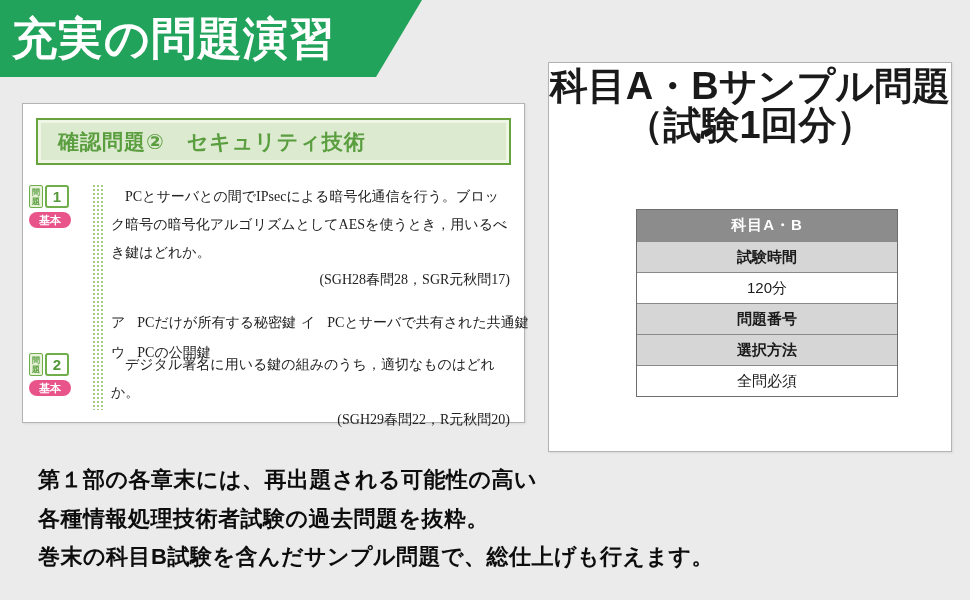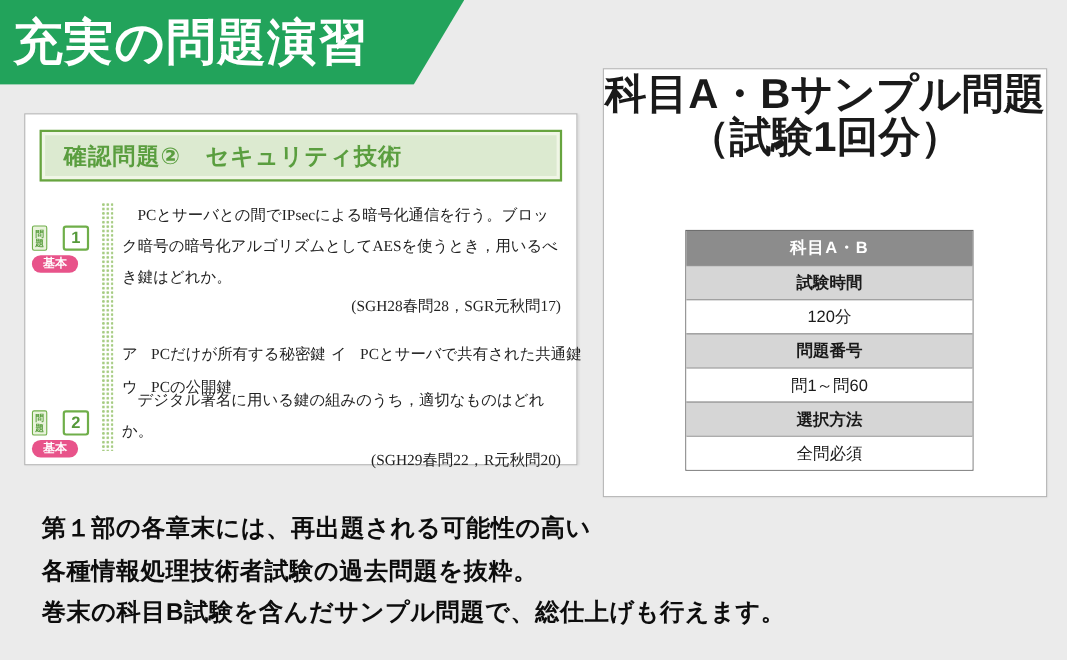--- a/index.html
+++ b/index.html
@@ -47,21 +47,21 @@
   }
   .dotted-strip {
     position: absolute; left: 69px; top: 80px; bottom: 12px; width: 11px;
     background-image: radial-gradient(circle, #a5cb80 1.1px, transparent 1.2px);
     background-size: 4px 4px;
   }
   .q-block { position: absolute; left: 6px; right: 14px; }
   .q1 { top: 79px; }
   .q2 { top: 247px; }
   .badge-group { position: absolute; left: 0; top: 2px; width: 60px; }
-  .badge-row { display: flex; align-items: stretch; gap: 14px; margin-top: 20px; }
+  .badge-row { display: flex; align-items: stretch; gap: 2px; }
   .badge-mondai {
     width: 14px; background: #e9f3dc; border: 1px solid #6fae49;
     color: #5a9e3f; font-size: 8px; line-height: 9px; font-weight: bold;
     text-align: center; word-break: break-all; padding-top: 2px;
     border-radius: 2px; height: 23px;
   }
   .badge-num {
     width: 24px; height: 23px; background: #ffffff;
     border: 2px solid #6fae49; border-radius: 3px;
     color: #55993a; font-size: 15px; font-weight: bold;
@@ -87,21 +87,21 @@
   .choice { white-space: nowrap; line-height: 28px; }
   .choice .ck { margin-right: 12px; }
 
   
   .r-title {
     margin-top: 4px; text-align: center;
     color: #1a1a1a; font-weight: bold; font-size: 38px; line-height: 39px;
     letter-spacing: 0px; white-space: nowrap;
   }
   .exam-table {
-    position: absolute; left: 74px; top: 146px; width: 262px;
+    position: absolute; left: 87px; top: 146px; width: 262px;
     border: 1px solid #6e6e6e;
   }
   .t-row {
     height: 31px; display: flex; align-items: center; justify-content: center;
     font-size: 15px; border-top: 1px solid #8a8a8a;
   }
   .t-row:first-child { border-top: none; }
   .t-head  { background: #8c8c8c; color: #ffffff; font-weight: bold; letter-spacing: 1px; }
   .t-label { background: #d6d6d6; color: #1a1a1a; font-weight: bold; }
   .t-value { background: #ffffff; color: #1a1a1a; }
@@ -167,21 +167,20 @@
 <div class="card card-right">
   <div class="r-title">
     <div>科目A・Bサンプル問題</div>
     <div>（試験1回分）</div>
   </div>
   <div class="exam-table">
     <div class="t-row t-head">科目A・B</div>
     <div class="t-row t-label">試験時間</div>
     <div class="t-row t-value">120分</div>
     <div class="t-row t-label">問題番号</div>
-    <div class="t-row t-value">問1～問60</div>
     <div class="t-row t-label">選択方法</div>
     <div class="t-row t-value">全問必須</div>
   </div>
 </div>
 
 <div class="caption">
   <div>第１部の各章末には、再出題される可能性の高い</div>
   <div>各種情報処理技術者試験の過去問題を抜粋。</div>
   <div>巻末の科目B試験を含んだサンプル問題で、総仕上げも行えます。</div>
 </div>

